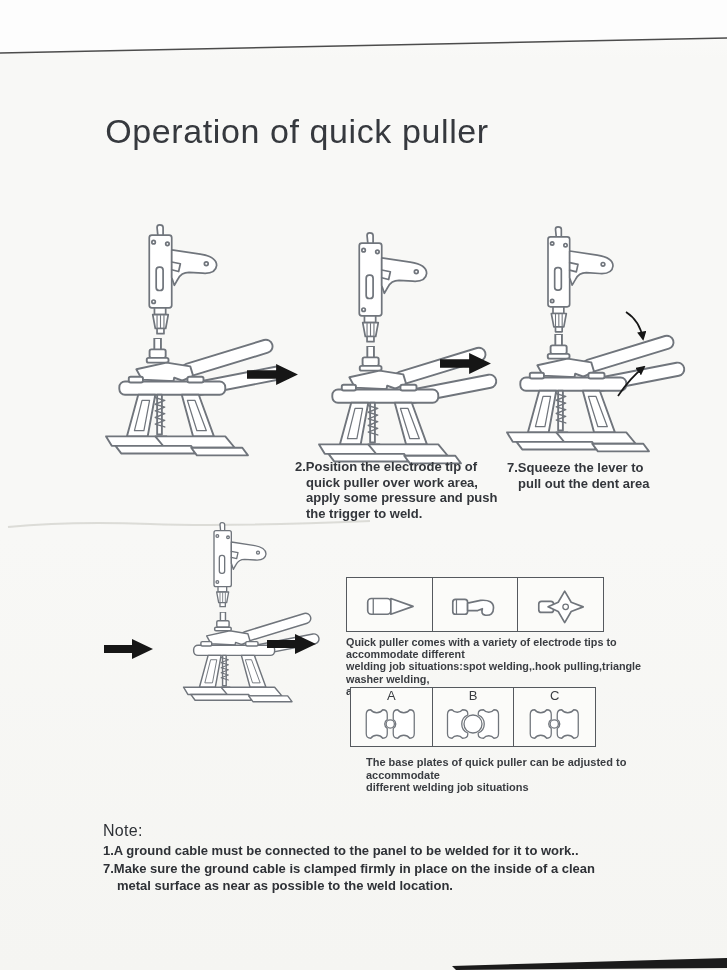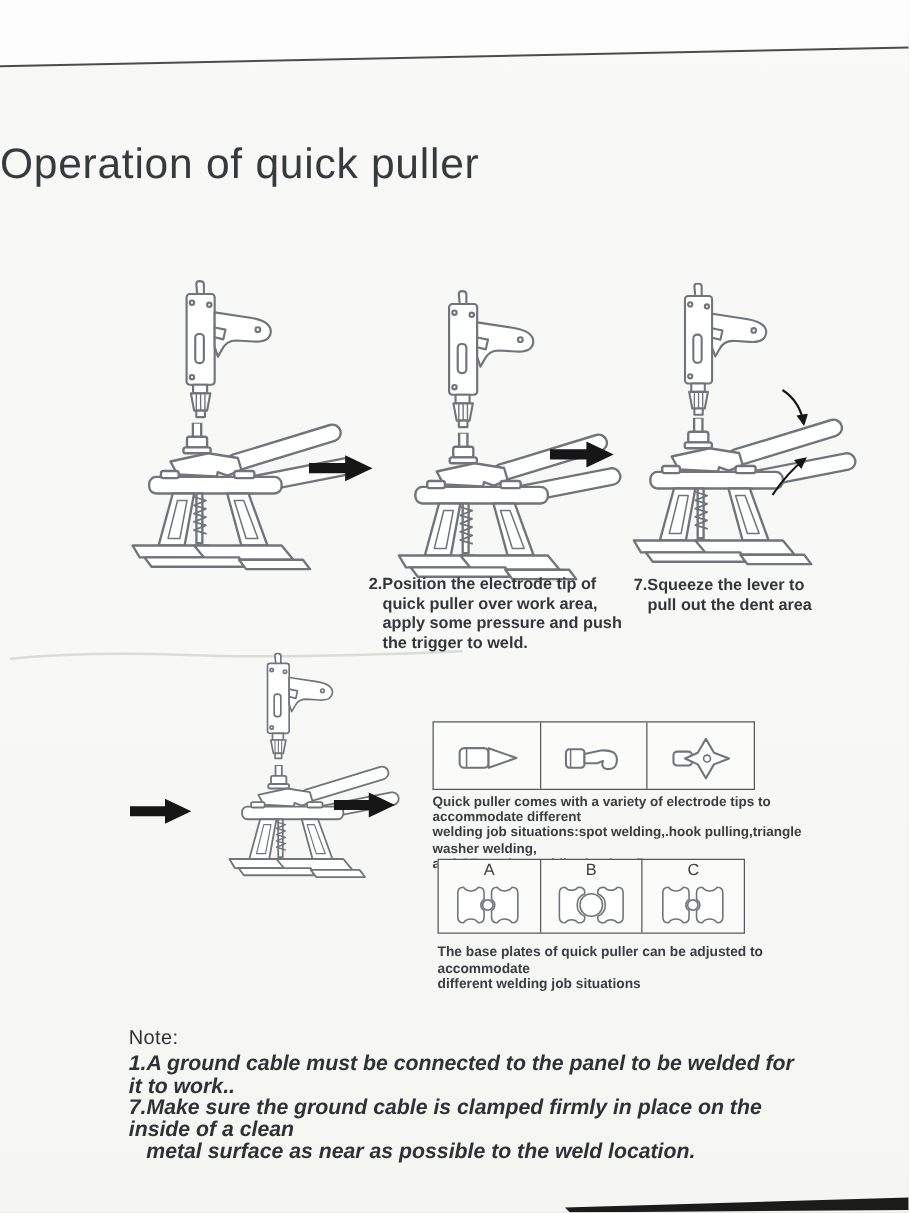--- a/index.html
+++ b/index.html
@@ -3,21 +3,21 @@
 <meta charset="utf-8">
 <style>
   html,body{margin:0;padding:0;background:#e8e8e6;}
   #page{
     position:relative;width:727px;height:970px;margin:0 auto;overflow:hidden;
     background:linear-gradient(180deg,#fdfdfc 0%,#f8f8f6 6%,#f8f8f6 55%,#f5f5f2 100%);
     font-family:"Liberation Sans", sans-serif;color:#33363b;
   }
   .abs{position:absolute;}
   #title{
-    left:0;top:112px;width:594px;text-align:left;
+    left:0;top:112px;width:594px;text-align:center;
     font-size:34px;font-weight:500;letter-spacing:.6px;color:#36393e;margin:0;
   }
   .caption{
     font-size:13px;font-weight:bold;line-height:15.5px;color:#33363b;
     white-space:pre-line;padding-left:11px;text-indent:-11px;
   }
   .smallcap{
     font-size:10.8px;font-weight:bold;line-height:12.2px;color:#3a3d42;white-space:pre-line;
   }
   svg.art{color:#70757c;display:block;}
@@ -28,21 +28,21 @@
   .panel .cell{flex:1 1 0;position:relative;display:flex;align-items:center;justify-content:center;}
   .panel .cell + .cell{border-left:1.5px solid #55595e;}
   .optional{
     position:absolute;right:3px;bottom:1px;font-size:9.2px;color:#3a3d42;font-weight:bold;
   }
   .plate-label{
     position:absolute;top:1px;left:0;right:0;text-align:center;
     font-size:13px;color:#3a3d42;line-height:14px;
   }
   #note-heading{font-size:16px;color:#2e3136;margin:0;font-weight:500;letter-spacing:.3px;}
-  .note-line{font-size:17px;font-weight:bold;line-height:17.5px;color:#2e3136;font-style:italic;}
+  .note-line{font-size:13px;font-weight:bold;line-height:17.5px;color:#2e3136;}
   .note-line.cont{margin-left:14px;}
 </style>
 </head>
 <body>
 
 <div id="page">
 
   <svg width="0" height="0" style="position:absolute" aria-hidden="true">
     <defs>
       <marker id="ah" viewBox="0 0 10 10" refX="8" refY="5" markerWidth="5.5" markerHeight="5.5" orient="auto-start-reverse">
@@ -260,21 +260,21 @@
         </svg>
     </div>
     <div class="cell">
       <span class="plate-label">C</span>
       <svg class="art" width="72" height="42" viewBox="0 0 80 56" style="margin-top:13px">
           <use href="#sym-plate-ac"></use>
         </svg>
     </div>
   </div>
 
-  <div class="smallcap abs" style="left:350px;top:756px;width:320px;font-size:11px;line-height:12.6px">The base plates of quick puller can be adjusted to accommodate
+  <div class="smallcap abs" style="left:366px;top:756px;width:320px;font-size:11px;line-height:12.6px">The base plates of quick puller can be adjusted to accommodate
 different welding job situations</div>
 
   <div class="abs" style="left:103px;top:822px;width:540px">
     <h2 id="note-heading">Note:</h2>
     <div class="note-line" style="margin-top:2px">1.A ground cable must be connected to the panel to be welded for it to work..</div>
     <div class="note-line">7.Make sure the ground cable is clamped firmly in place on the inside of a clean</div>
     <div class="note-line cont">metal surface as near as possible to the weld location.</div>
   </div>
 
 </div>

